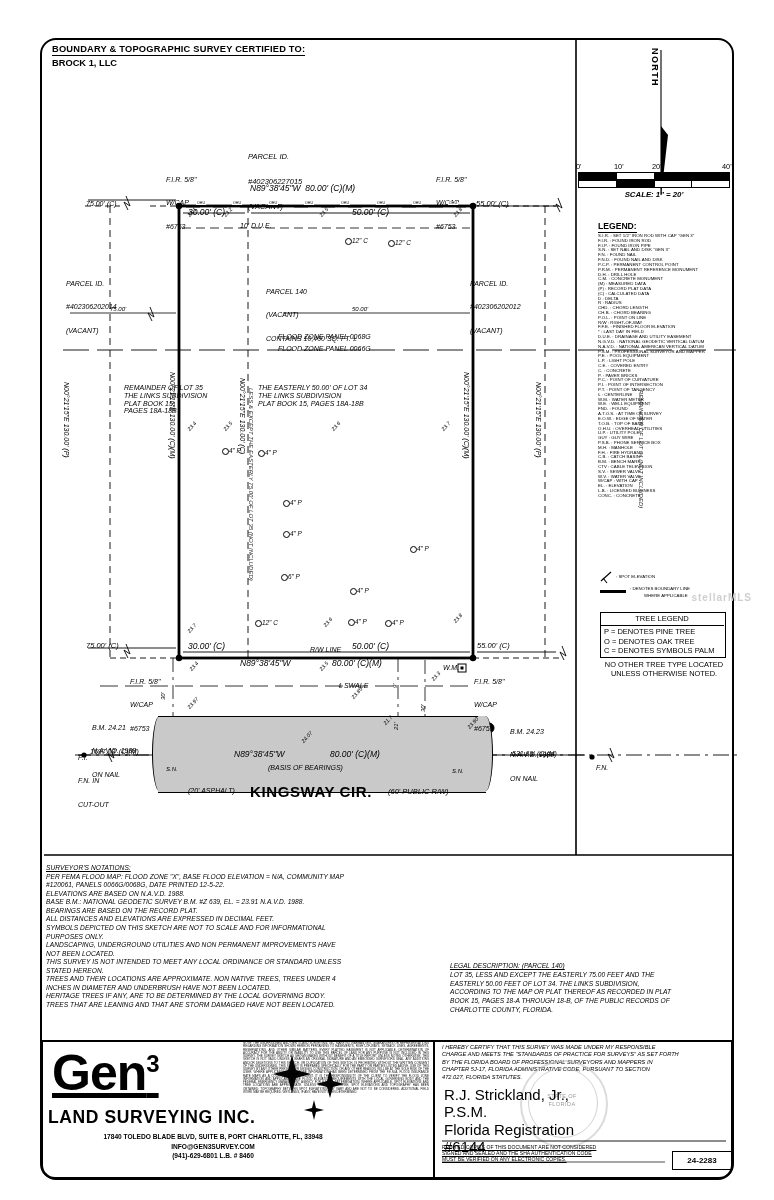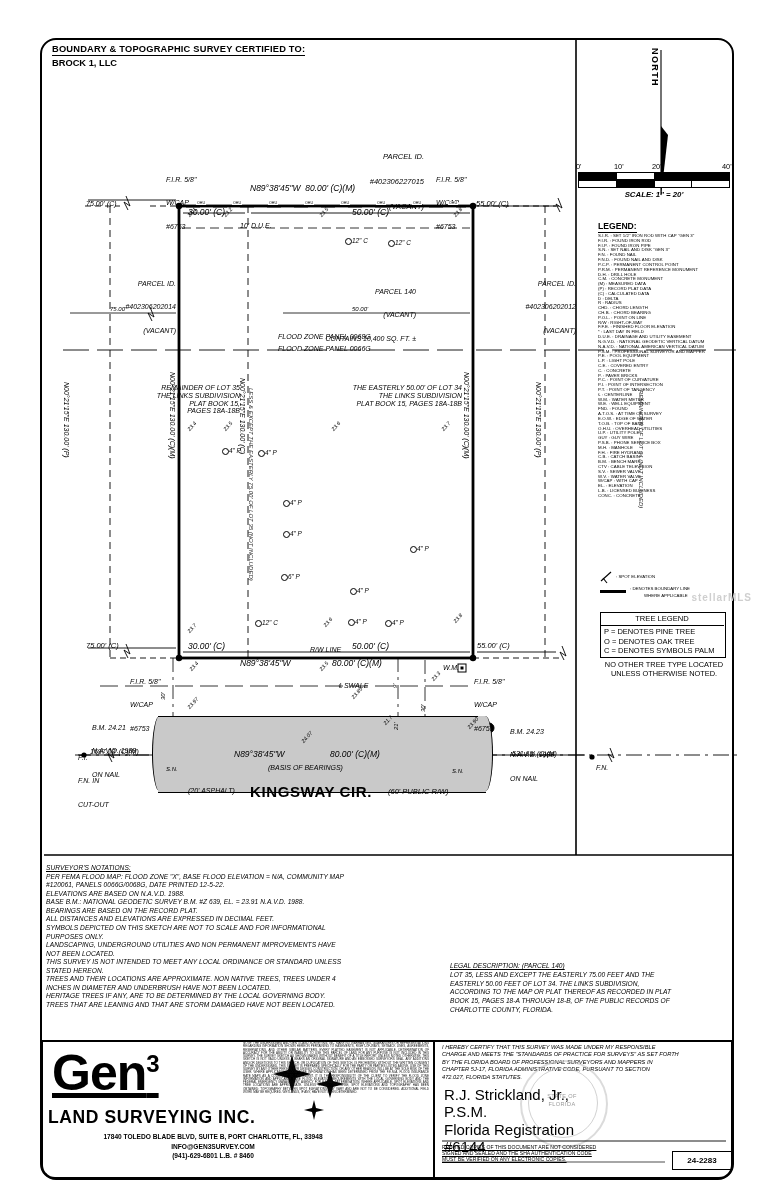--- a/index.html
+++ b/index.html
@@ -6,21 +6,21 @@
   body{width:774px;height:1200px;font-family:"Liberation Sans",sans-serif;color:#000;overflow:hidden;}
   #sheet{position:relative;width:774px;height:1200px;}
 
   
   .sheet-border{
     position:absolute;left:40px;top:38px;width:694px;height:1142px;
     border:2px solid #000;border-radius:16px;box-sizing:border-box;
   }
   .t{position:absolute;white-space:pre;line-height:1.12;font-family:"Liberation Sans",sans-serif;}
   .ital{font-style:italic;}
-  .c{text-align:right;}
+  .c{text-align:left;}
 
   
   .hdr1{left:52px;top:44px;font-size:9.3px;font-weight:bold;letter-spacing:.2px;
         border-bottom:1.3px solid #000;padding-bottom:1px;}
   .hdr2{left:52px;top:58px;font-size:9.3px;font-weight:bold;}
 
   
   .north-label{left:650px;top:48px;font-size:9px;font-weight:bold;letter-spacing:1.4px;
      writing-mode:vertical-rl;text-orientation:mixed;}
   

